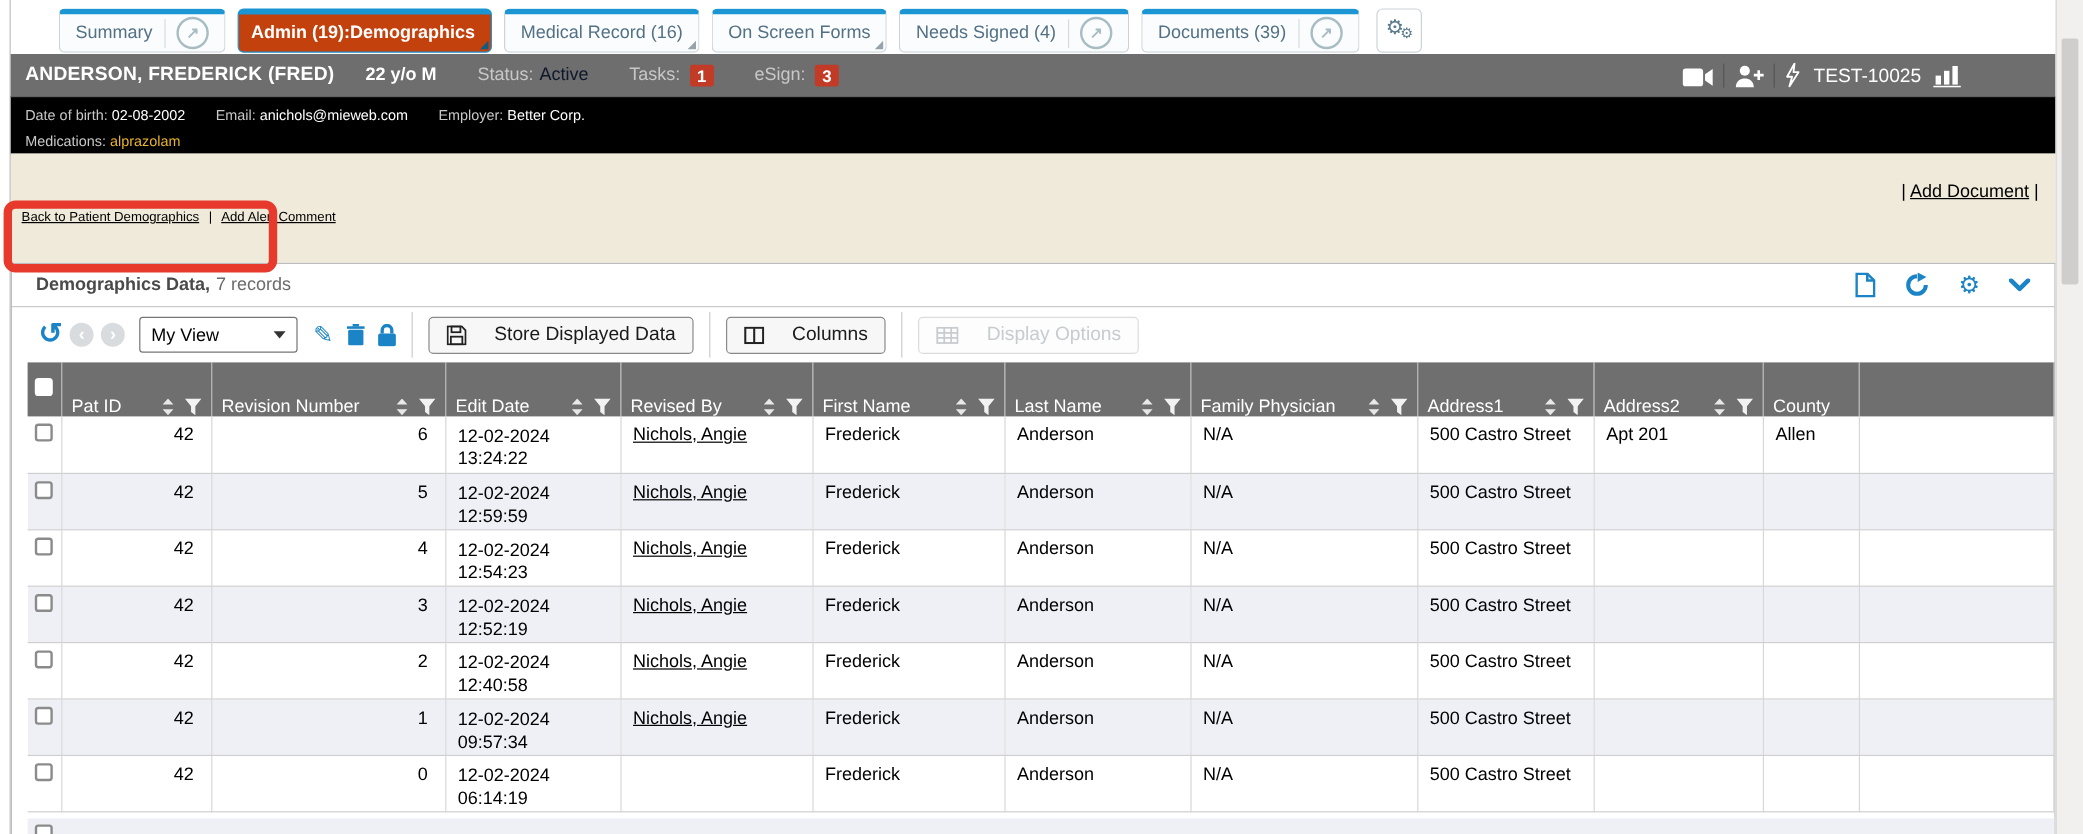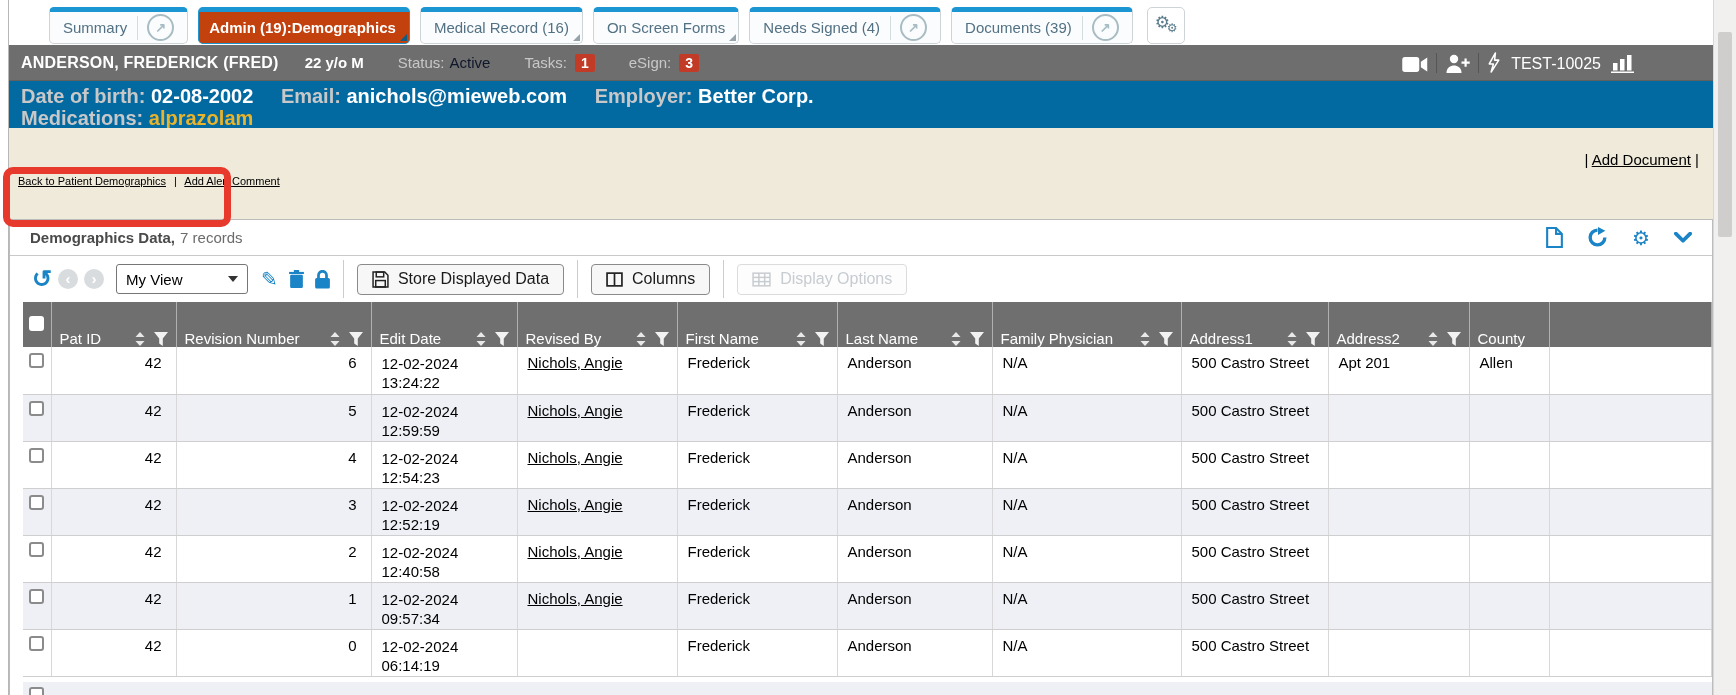--- a/index.html
+++ b/index.html
@@ -22,21 +22,21 @@
   .page-sex{font-size:15px;font-weight:bold;margin-left:26px;}
   .blabel{color:#c8c8c8;font-size:15px;}
   .bval{color:#0f172a;font-size:15px;margin-left:5px;}
   .bgroup{display:flex;align-items:center;margin-left:34px;}
   .badge{background:#c23b27;color:#fff;font-size:14px;font-weight:bold;padding:1px 6px;border-radius:2px;margin-left:8px;}
   .bright{margin-left:auto;display:flex;align-items:flex-end;gap:8px;}
   .vdiv{width:1px;height:20px;background:#555;}
   .chartid{font-size:16px;color:#fff;margin:0 2px;}
   .bicon{display:inline-flex;align-items:center;cursor:pointer;}
   
-  .details{position:absolute;left:0;top:80px;width:100%;height:48px;background:#0369a1;border-top:1px solid #616161;box-sizing:border-box;padding:4px 0 0 12px;color:#fff;font-size:20px;line-height:22px;font-weight:bold;}
+  .details{position:absolute;left:0;top:80px;width:100%;height:48px;background:#000000;border-top:1px solid #616161;box-sizing:border-box;padding:4px 0 0 12px;color:#fff;font-size:12px;line-height:22px;}
   .details .gold{color:#e9b42c;}
   .dlabel{color:#c8c8c8;}
   .dspace{display:inline-block;width:22px;}
   
   .beige{position:absolute;left:0;top:128px;width:100%;height:91px;background:#efead9;}
   .linksleft{position:absolute;left:9px;top:47px;font-size:11px;color:#000;white-space:nowrap;}
   .linksright{position:absolute;right:14px;top:23px;font-size:15px;color:#000;white-space:nowrap;}
   .lnk{text-decoration:underline;cursor:pointer;}
   .lsep{margin:0 5px;}
   .redbox{position:absolute;left:-6px;top:167px;width:228px;height:60px;border:7px solid #e8392d;border-radius:10px;box-sizing:border-box;z-index:60;pointer-events:none;}
@@ -50,21 +50,21 @@
   .gearglyph{font-size:20px;color:#1b84c6;line-height:18px;}
   
   .ptoolbar{height:46px;display:flex;align-items:center;padding-left:22px;}
   .undo{font-size:24px;font-weight:bold;color:#1b84c6;cursor:pointer;line-height:20px;}
   .navc{width:20px;height:20px;border-radius:50%;background:#d9dcde;color:#fff;font-size:15px;font-weight:bold;display:inline-flex;align-items:center;justify-content:center;margin-left:6px;cursor:default;line-height:18px;}
   .selectbox{display:flex;align-items:center;justify-content:space-between;width:132px;height:30px;border:1px solid #767676;border-radius:3px;background:#fff;margin-left:12px;padding:0 9px;font-size:15px;cursor:pointer;box-sizing:border-box;}
   .caret{width:0;height:0;border-left:5px solid transparent;border-right:5px solid transparent;border-top:6px solid #333;}
   .pencil{font-size:20px;color:#1b84c6;margin-left:13px;cursor:pointer;}
   .tbicon{margin-left:11px;cursor:pointer;display:inline-flex;}
   .tsep{width:1px;height:38px;background:#ccc;margin:0 13px;}
-  .btn{display:inline-flex;align-items:center;gap:9px;height:31px;padding:0 14px;border:1px solid #8a8a8a;border-radius:4px;background:#f7f7f7;font-size:16px;color:#1a1a1a;cursor:pointer;box-sizing:border-box;}
+  .btn{display:inline-flex;align-items:center;gap:23px;height:31px;padding:0 14px;border:1px solid #8a8a8a;border-radius:4px;background:#f7f7f7;font-size:16px;color:#1a1a1a;cursor:pointer;box-sizing:border-box;}
   .btn.disabled{border-color:#dcdcdc;color:#c7ccd1;cursor:default;background:#fdfdfd;}
   
   table.grid{border-collapse:collapse;table-layout:fixed;width:calc(100% - 13px);margin-left:13px;font-size:15px;}
   .grid th{background:#6f6f6f;color:#fff;font-weight:normal;text-align:left;height:33px;padding:0 8px;border-right:1px solid rgba(255,255,255,.45);box-sizing:border-box;}
   .thi{display:flex;align-items:center;margin-top:28px;}
   .hicons{margin-left:auto;display:inline-flex;align-items:center;gap:9px;}
   .grid td{vertical-align:top;padding:7px 10px 0 10px;border-right:1px solid #d8d8d8;border-bottom:1px solid #cfcfcf;height:47px;box-sizing:border-box;overflow:hidden;white-space:nowrap;}
   .grid tr.stripe{background:#eef0f5;}
   .grid td.num{text-align:right;padding-right:14px;}
   .grid td.c-cb,.grid th.c-cb{padding:6px 0 0 6px;}

